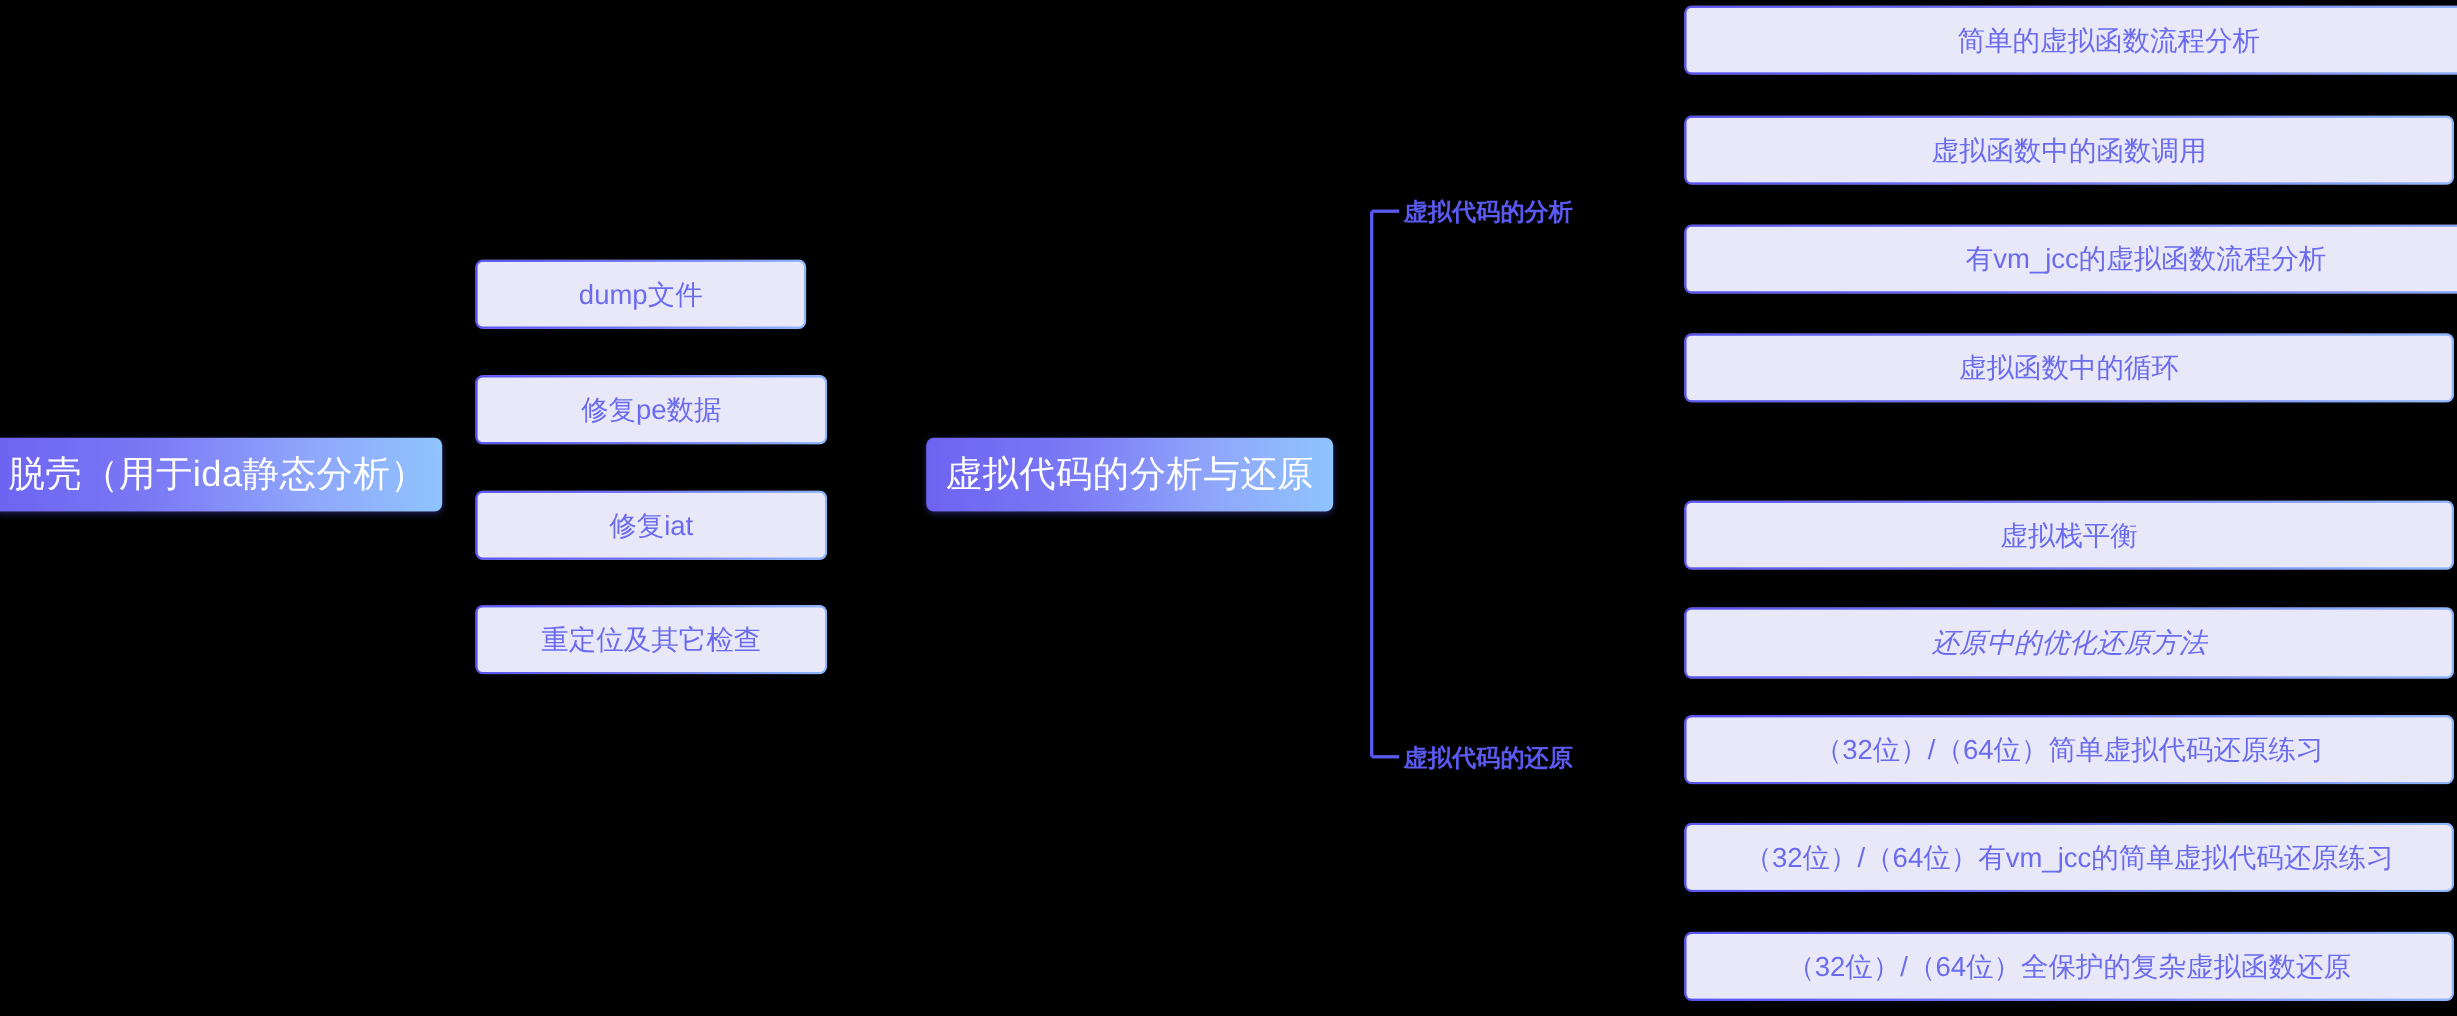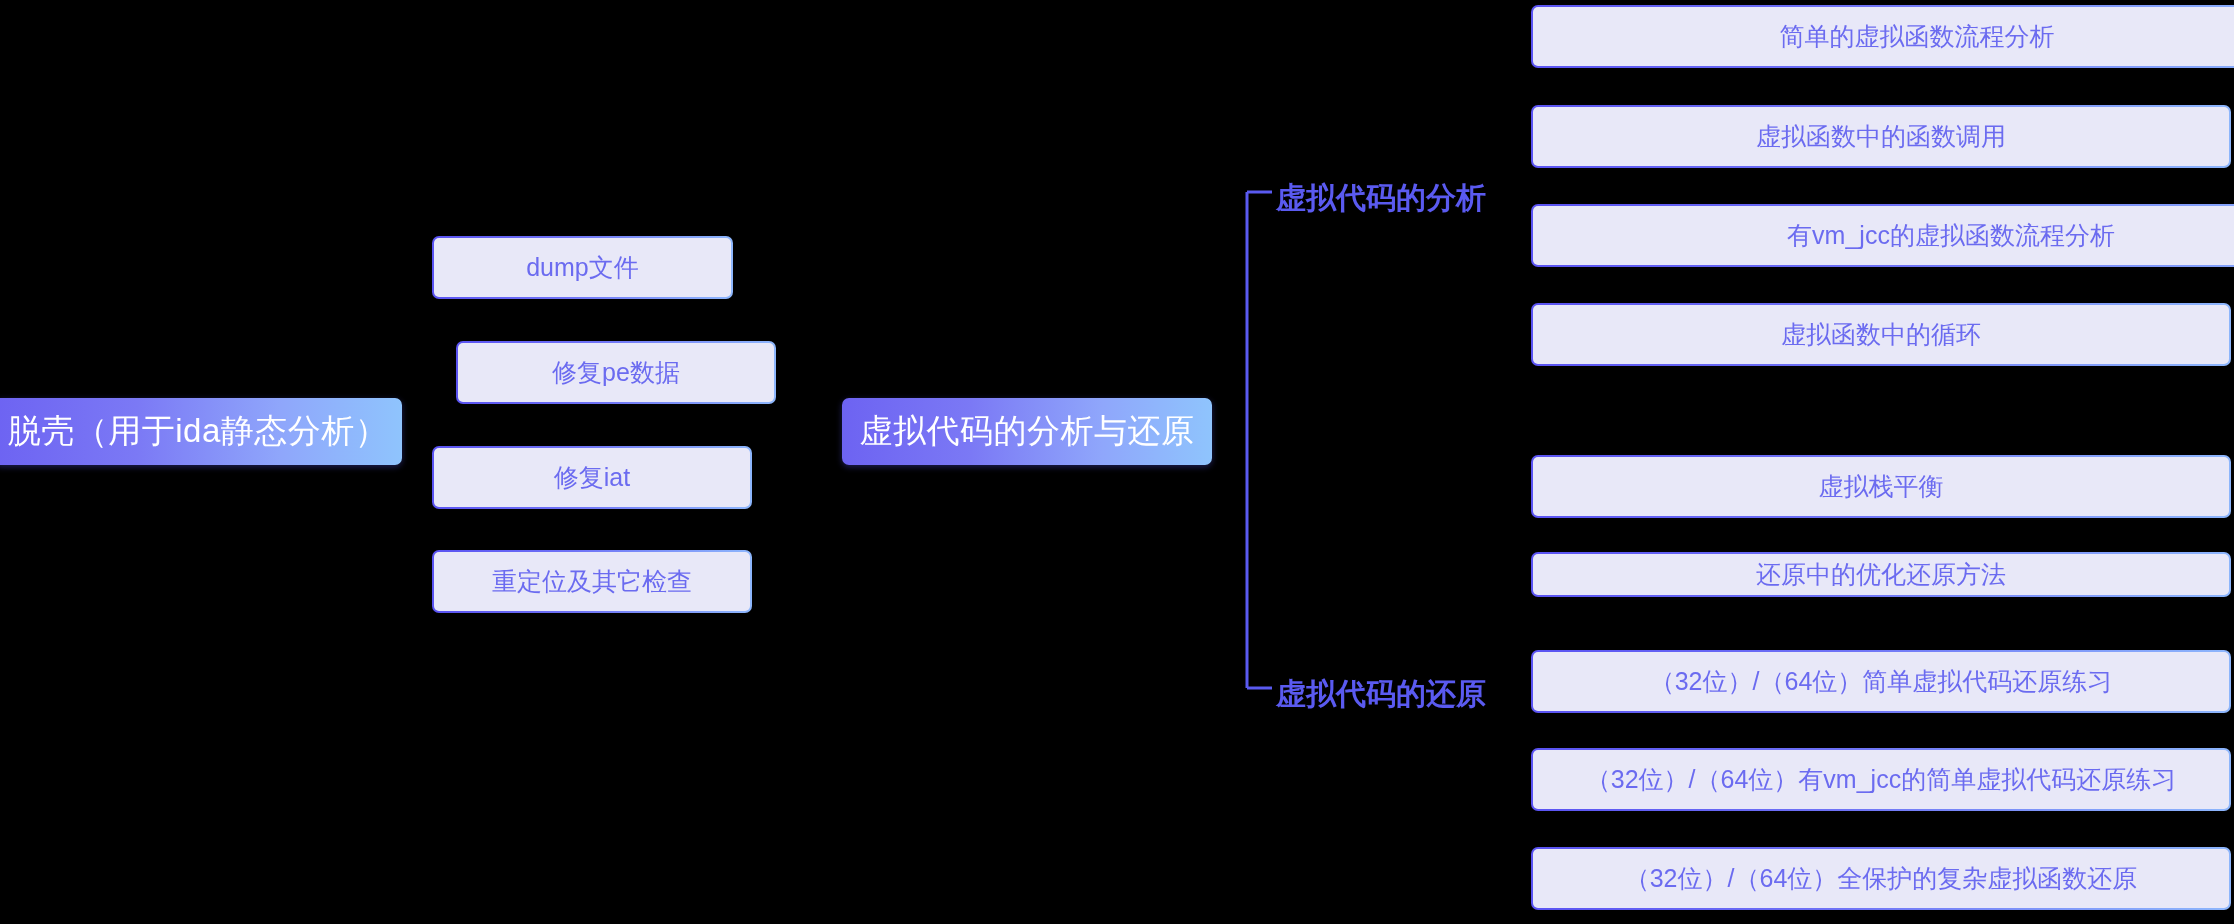--- a/index.html
+++ b/index.html
@@ -51,21 +51,21 @@
       linear-gradient(90deg, #5a53f2 0%, #6f73f6 45%, #8db6fc 100%);
     background-origin: border-box;
     background-clip: padding-box, border-box;
   }
   .leaf-box.wide-text { font-size: 25px; }
 
   
   .branch-label {
     position: absolute;
     color: #5a5af0;
-    font-size: 30px;
+    font-size: 22px;
     font-weight: bold;
     white-space: nowrap;
     display: flex;
     align-items: center;
   }
 
   
   #connectors {
     position: absolute;
     left: 0;
@@ -89,21 +89,21 @@
     <path d="M1247 688 L1272 688" stroke="#5a5af0" stroke-width="3" fill="none"></path>
   </svg>
 
   <div class="grad-node" style="left:-6px; top:398px; width:408px; height:67px;">
     <span>脱壳（用于ida静态分析）</span>
   </div>
 
   <div class="leaf-box" style="left:432px; top:236px; width:301px; height:63px;">
     <span>dump文件</span>
   </div>
-  <div class="leaf-box" style="left:432px; top:341px; width:320px; height:63px;margin-left:24px;">
+  <div class="leaf-box" style="left:432px; top:341px; width:320px; height:63px;">
     <span>修复pe数据</span>
   </div>
   <div class="leaf-box" style="left:432px; top:446px; width:320px; height:63px;">
     <span>修复iat</span>
   </div>
   <div class="leaf-box" style="left:432px; top:550px; width:320px; height:63px;">
     <span>重定位及其它检查</span>
   </div>
 
   <div class="grad-node" style="left:842px; top:398px; width:370px; height:67px;">
@@ -126,21 +126,21 @@
   <div class="leaf-box" style="left:1531px; top:204px; width:840px; height:63px;">
     <span>有vm_jcc的虚拟函数流程分析</span>
   </div>
   <div class="leaf-box" style="left:1531px; top:303px; width:700px; height:63px;">
     <span>虚拟函数中的循环</span>
   </div>
 
   <div class="leaf-box" style="left:1531px; top:455px; width:700px; height:63px;">
     <span>虚拟栈平衡</span>
   </div>
-  <div class="leaf-box" style="left:1531px; top:552px; width:700px; height:45px;">
+  <div class="leaf-box" style="left:1531px; top:552px; width:700px; height:65px;font-style:italic;">
     <span>还原中的优化还原方法</span>
   </div>
   <div class="leaf-box wide-text" style="left:1531px; top:650px; width:700px; height:63px;">
     <span>（32位）/（64位）简单虚拟代码还原练习</span>
   </div>
   <div class="leaf-box wide-text" style="left:1531px; top:748px; width:700px; height:63px;justify-content:center;">
     <span>（32位）/（64位）有vm_jcc的简单虚拟代码还原练习</span>
   </div>
   <div class="leaf-box wide-text" style="left:1531px; top:847px; width:700px; height:63px;">
     <span>（32位）/（64位）全保护的复杂虚拟函数还原</span>

